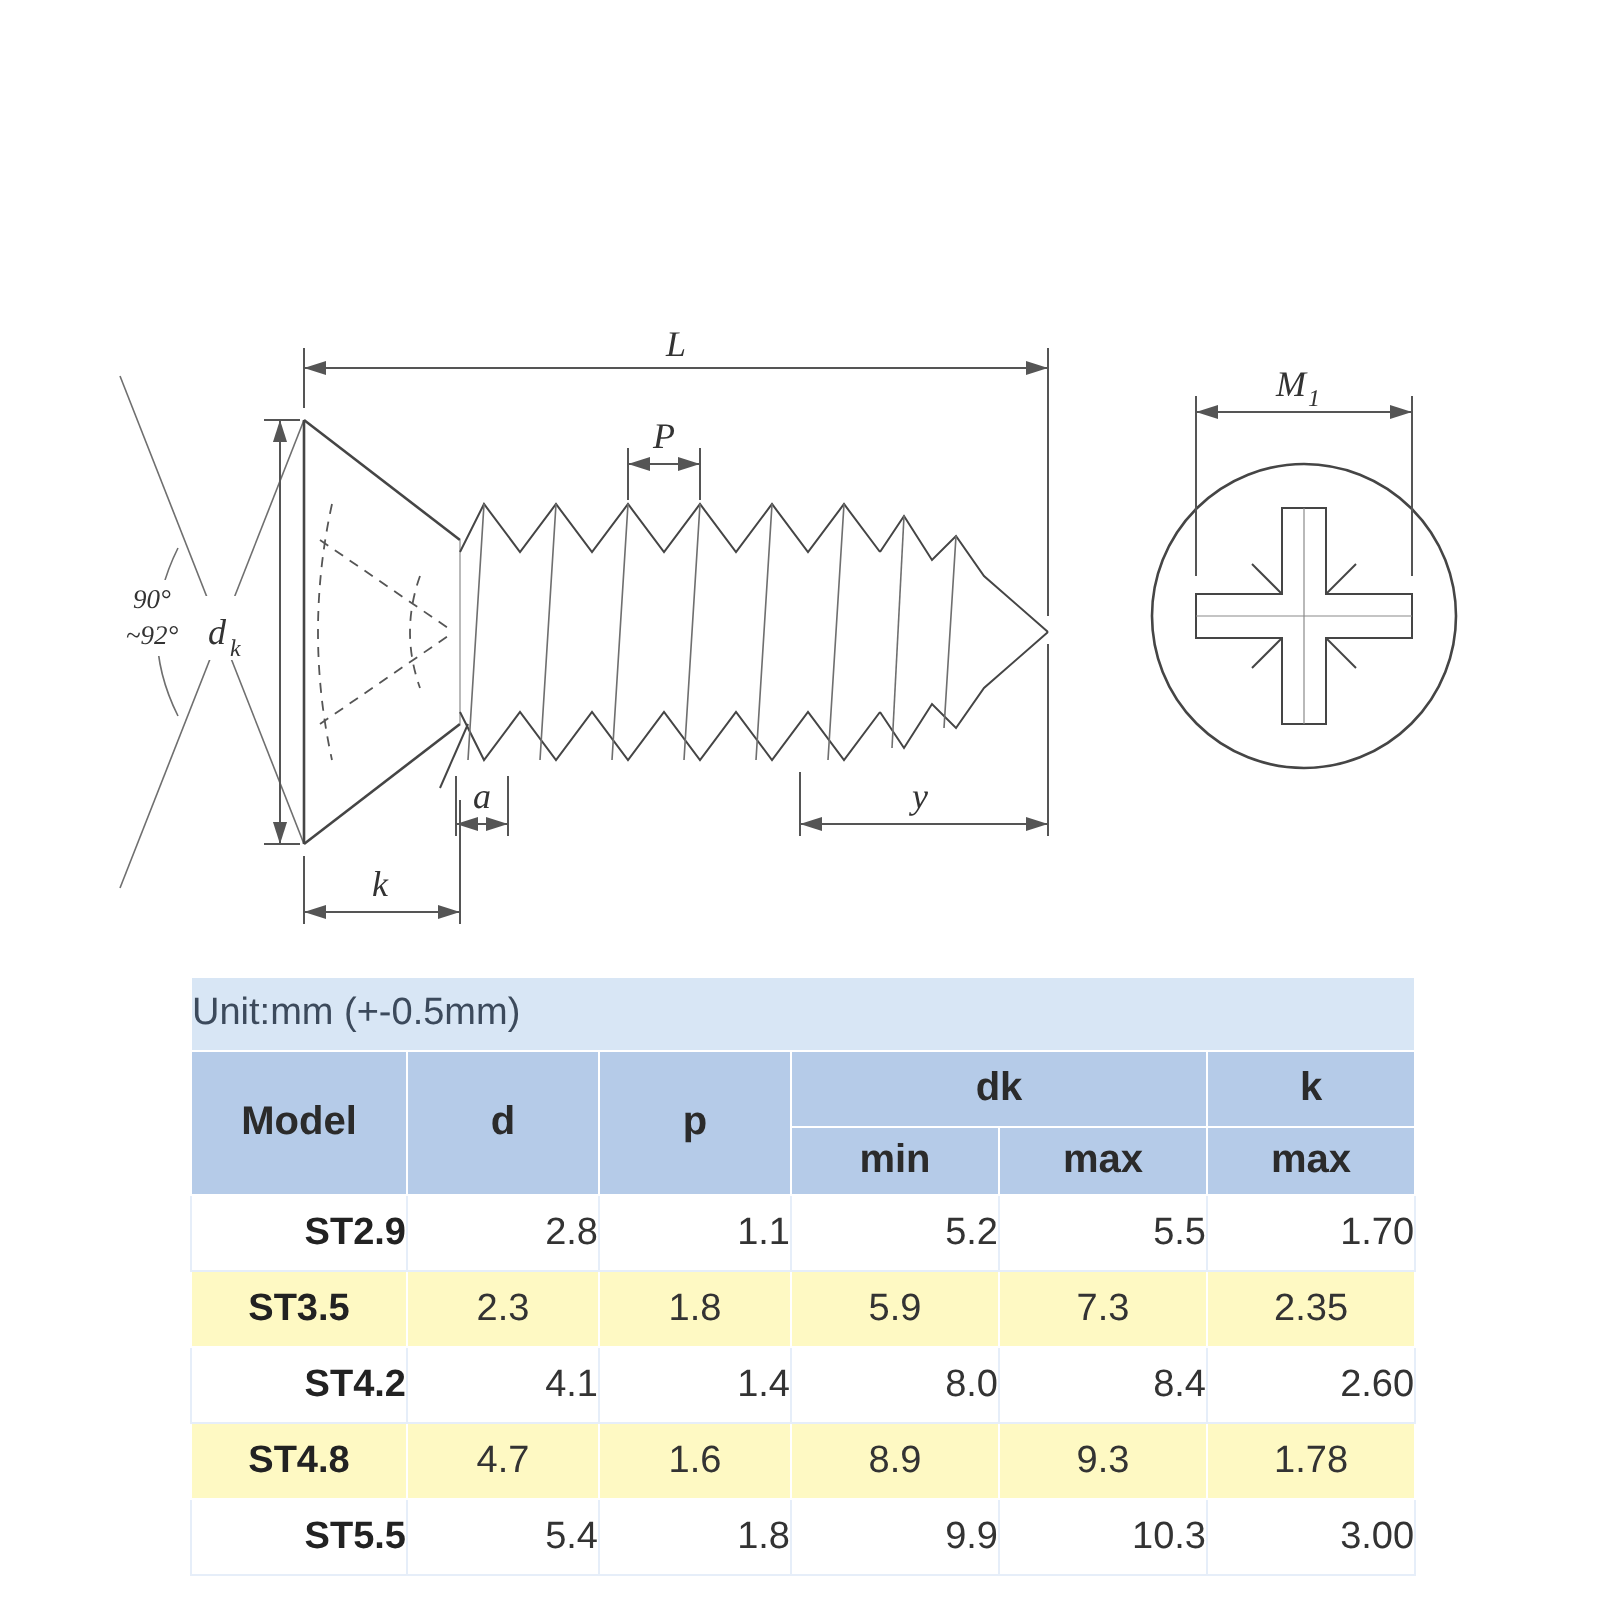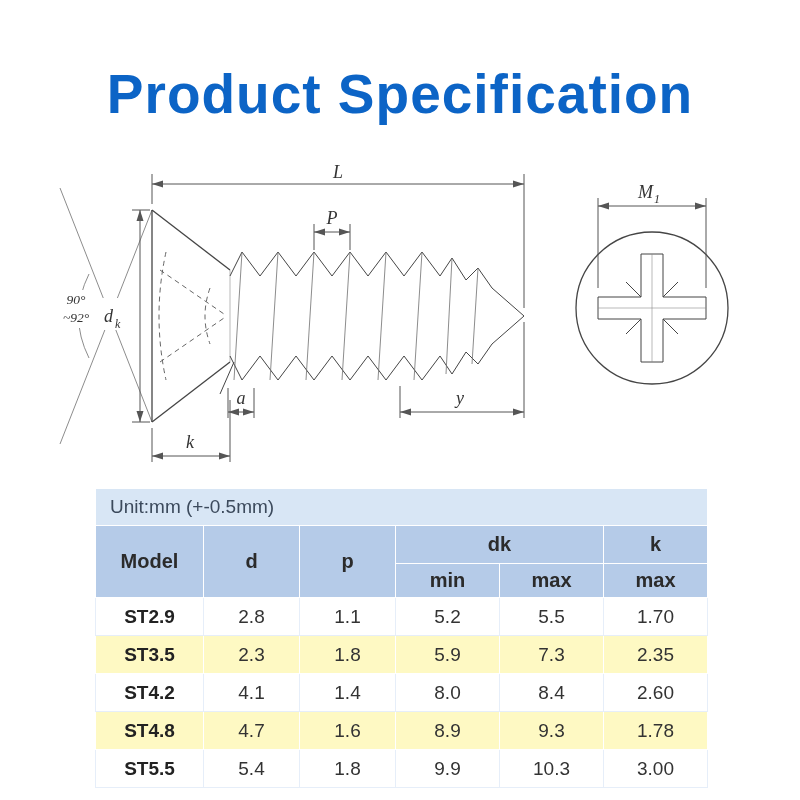--- a/index.html
+++ b/index.html
@@ -18,32 +18,31 @@
   .constr   { stroke:#6f6f6f; stroke-width:0.8; fill:none; }
   .dim      { stroke:#555555; stroke-width:1;   fill:none; }
   .dim-label  { font:italic 18px "Liberation Serif", serif; fill:#333; }
   .dim-sub    { font:italic 12px "Liberation Serif", serif; fill:#333; }
   .angle-label{ font:italic 13.5px "Liberation Serif", serif; fill:#333; }
 
   
   .spec-table { position:absolute; top:488px; left:95px; width:612px; border-collapse:collapse;
                 table-layout:fixed; font-size:19px; color:#333; }
   .spec-table td, .spec-table th { border:1px solid #ffffff; text-align:center; vertical-align:middle; padding:0; }
-  .unit-row td { background:#d8e6f5; height:36px; text-align:left; padding-left:14px; color:#3c4a5c; font-size:19px; }
+  .unit-row td { background:#d8e6f5; height:36px; text-align:left; color:#3c4a5c; font-size:19px; }
   .head-row th { background:#b5cbe8; font-weight:bold; font-size:20px; color:#2b2b2b; }
   .row-light td { background:#fef9c3; height:37px; }
-  .row-white td { background:#ffffff; height:37px; border-color:#e6eef9; }
+  .row-white td { background:#ffffff; height:37px; border-color:#e6eef9;text-align:right; }
   .model-col { font-weight:bold; color:#222; }
 </style>
 </head>
 <body>
 
 <div class="page">
 
-  <div class="title">Product Specification</div>
 
   <svg class="drawing" width="800" height="336" viewBox="0 0 800 336">
     <defs>
       <marker id="arrow" viewBox="0 0 10 8" refX="10" refY="4" markerWidth="11" markerHeight="9" orient="auto-start-reverse">
         <path d="M0,0.8 L10,4 L0,7.2 Z" fill="#555"></path>
       </marker>
     </defs>
 
     <g>
 

